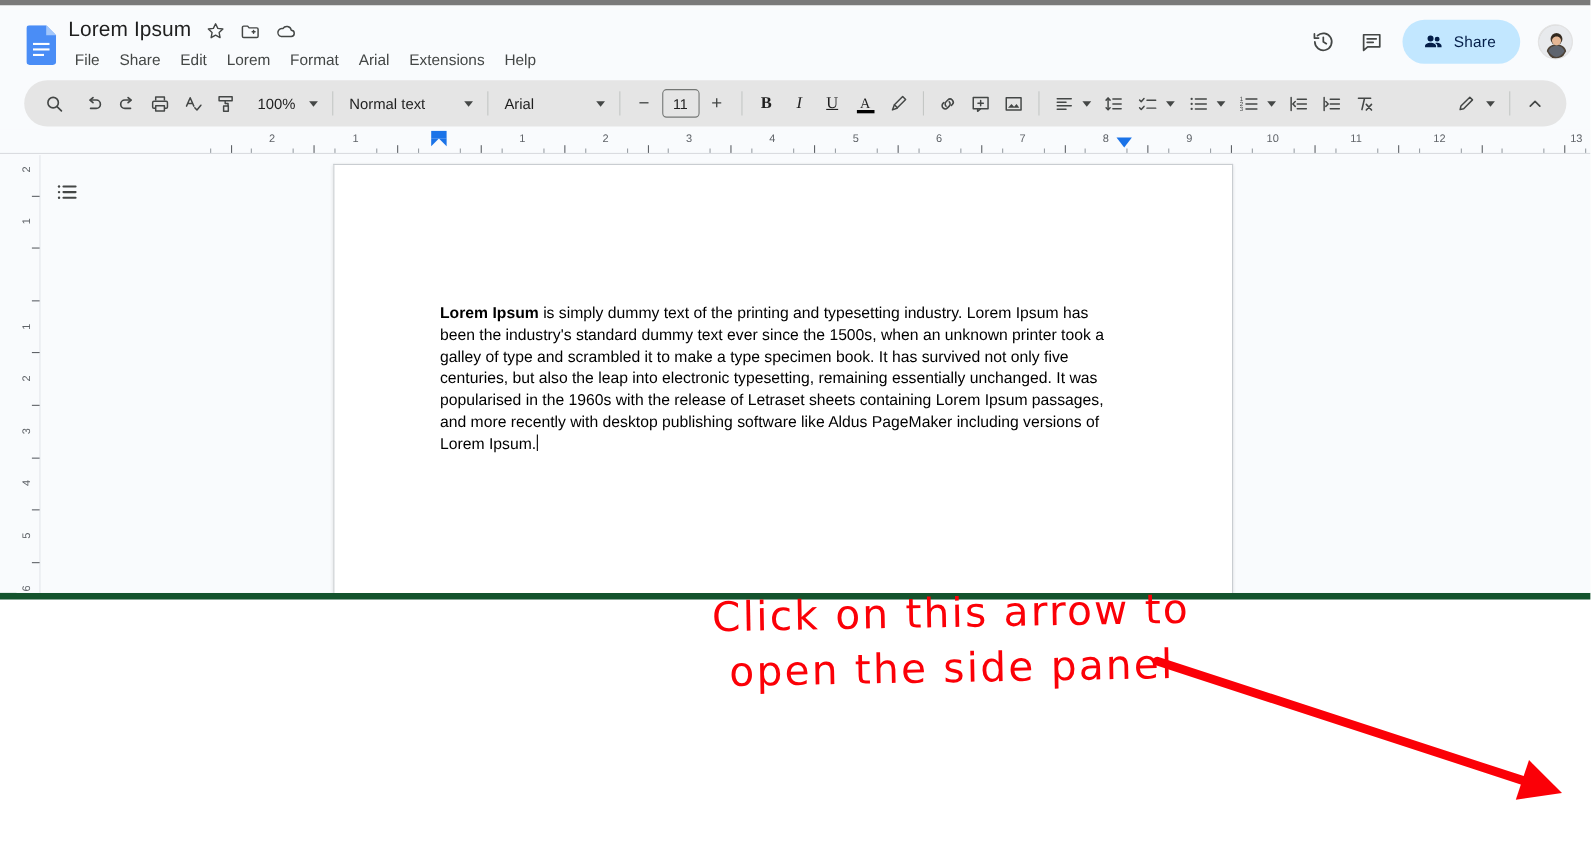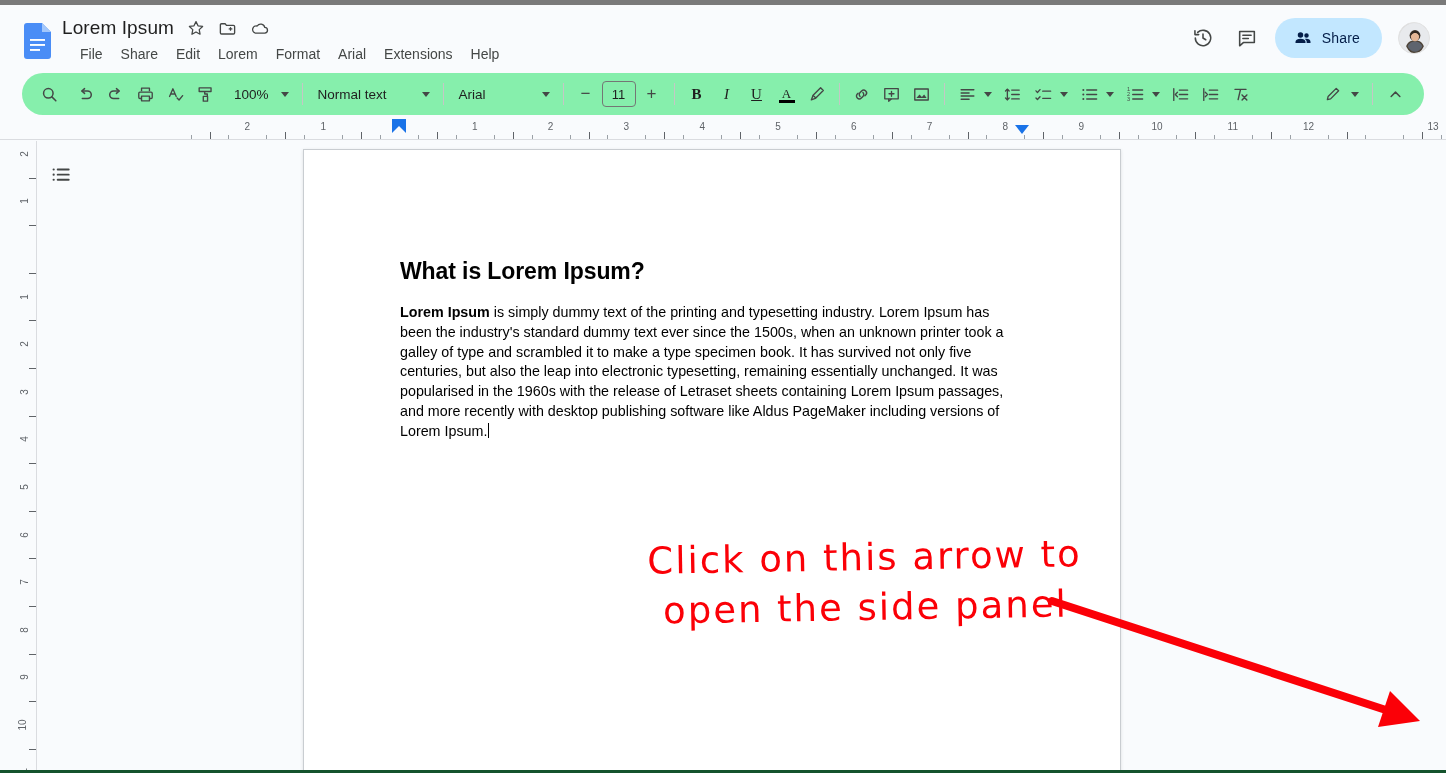--- a/index.html
+++ b/index.html
@@ -4,24 +4,24 @@
 <style>
   * { box-sizing: border-box; margin: 0; padding: 0; }
   html, body {
     width: 1446px; height: 773px;
     overflow: hidden;
     font-family: "Liberation Sans", sans-serif;
     background: #ffffff;
   }
   #app {
     position: relative;
-    width: 1446px; height: 773px;
+    width: 1446px; height: 545px;
     background: #f9fbfd;
     border-top: 5px solid #7a7a7a;
-    border-bottom: 3px solid #14532d;
+    border-bottom: 6px solid #14532d;
   }
 
   
   .titlebar {
     position: absolute; left: 0; top: 0; right: 0; height: 62px;
     background: #f9fbfd;
     display: flex; align-items: flex-start;
   }
   .docs-logo {
     position: absolute; left: 24px; top: 18px;
@@ -30,21 +30,21 @@
   .title-block { position: absolute; left: 62px; top: 9px; }
   .title-row { display: flex; align-items: center; gap: 12px; height: 28px; }
   .doc-title {
     font-size: 19px; color: #1f1f1f; letter-spacing: .1px;
     font-family: "Liberation Sans", sans-serif;
   }
   .title-icon {
     width: 20px; height: 20px; display: inline-flex;
     align-items: center; justify-content: center; cursor: pointer;
   }
-  .menubar { display: flex; gap: 0px; margin-top: 2px; margin-left: 17px; }
+  .menubar { display: flex; gap: 0px; margin-top: 2px; margin-left: 5px; }
   .menu-item {
     font-size: 14px; color: #444746; padding: 2px 9px 2px 9px;
     border-radius: 4px; cursor: pointer; white-space: nowrap;
   }
   .menu-item:first-child { padding-left: 1px; }
 
   .tb-right {
     position: absolute; right: 16px; top: 13px;
     display: flex; align-items: center; gap: 4px;
   }
@@ -65,21 +65,21 @@
     width: 32px; height: 32px; border-radius: 50%;
     margin-left: 12px; overflow: hidden; cursor: pointer;
     background: #d9d9d9; position: relative;
     border: 1px solid #e3e3e3;
   }
 
   
   .toolbar {
     position: absolute; left: 22px; top: 68px;
     width: 1402px; height: 42px;
-    background: #86efac; border-radius: 21px;
+    background: #e5e5e5; border-radius: 21px;
     display: flex; align-items: center;
     padding: 0 8px 0 12px;
   }
   .tool {
     width: 30px; height: 30px; border-radius: 50%;
     display: flex; align-items: center; justify-content: center;
     cursor: pointer; flex: 0 0 auto;
   }
   .tool-wide {
     height: 28px; border-radius: 4px; padding: 0 6px;
@@ -646,21 +646,20 @@
       <svg width="22" height="22" viewBox="0 0 24 24" stroke="#444746" stroke-width="2.1" stroke-linecap="round">
         <circle cx="4" cy="6" r="1.2" fill="#444746" stroke="none"></circle>
         <circle cx="4" cy="11.6" r="1.2" fill="#444746" stroke="none"></circle>
         <circle cx="4" cy="17.2" r="1.2" fill="#444746" stroke="none"></circle>
         <path d="M8.4 6h12M8.4 11.6h12M8.4 17.2h12"></path>
       </svg>
     </div>
 
     <div class="page">
       <div class="page-body">
-        <div class="doc-h1">What is Lorem Ipsum?</div>
         <div class="doc-p"><b>Lorem Ipsum</b><span> is simply dummy text of the printing and typesetting industry. Lorem Ipsum has been the industry's standard dummy text ever since the 1500s, when an unknown printer took a galley of type and scrambled it to make a type specimen book. It has survived not only five centuries, but also the leap into electronic typesetting, remaining essentially unchanged. It was popularised in the 1960s with the release of Letraset sheets containing Lorem Ipsum passages, and more recently with desktop publishing software like Aldus PageMaker including versions of Lorem Ipsum.</span><span class="caret-blink"></span></div>
       </div>
     </div>
 
   </div>
 
   <div class="annot-text">
     <div>Click on this arrow to</div>
     <div>open the side panel</div>
   </div>

